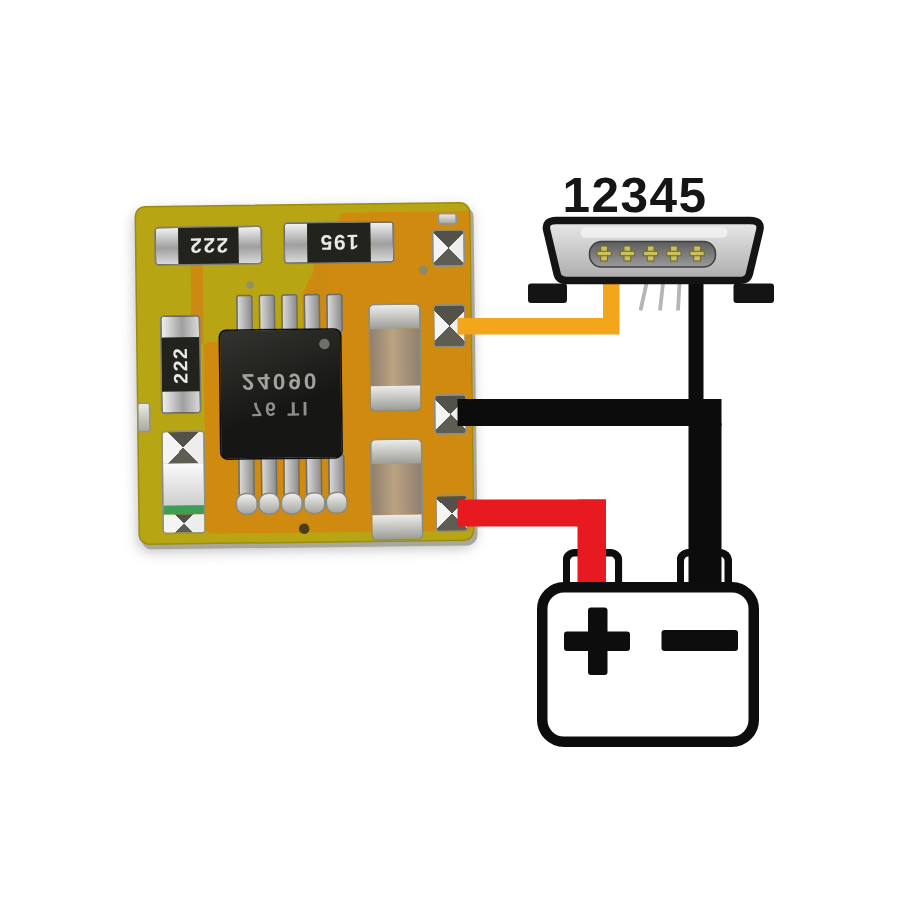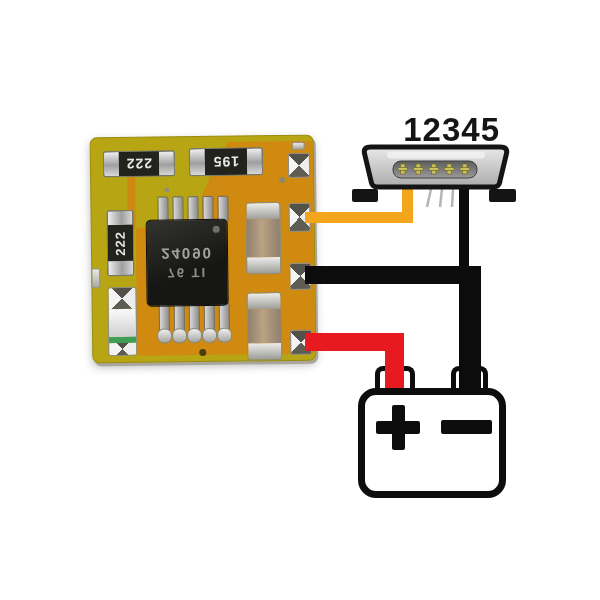--- a/index.html
+++ b/index.html
@@ -62,21 +62,21 @@
 
   
   .led{position:absolute;left:15px;top:149px;width:27px;height:67px;display:flex;flex-direction:column;
        border-radius:3px;overflow:hidden;border:1px solid #8d8d80;}
   .ledpad{height:21px;background:conic-gradient(from 45deg,#ededed 0 90deg,#5d5d54 90deg 180deg,#f4f4f4 180deg 270deg,#52524a 270deg 360deg);}
   .ledbody{flex:1;background:linear-gradient(180deg,#fafafa,#cfcfcf);}
   .ledgreen{height:6px;background:#3e9e55;}
   .ledpad2{height:12px;background:conic-gradient(from 45deg,#ededed 0 90deg,#5d5d54 90deg 180deg,#f4f4f4 180deg 270deg,#52524a 270deg 360deg);}
 
   
-  .usb-label{left:375px;top:111px;width:125px;height:36px;text-align:right;
+  .usb-label{left:375px;top:111px;width:125px;height:36px;text-align:left;
              font-size:33px;font-weight:bold;color:#151515;letter-spacing:1px;}
   .usb-wrap{left:345px;top:105px;width:180px;height:105px;}
 
   
   .post{position:absolute;background:#fff;border:5px solid #0d0d0d;border-bottom:none;
         border-radius:8px 8px 0 0;}
   .post-left{left:375px;top:366px;width:40px;height:27px;}
   .post-right{left:451px;top:366px;width:37px;height:27px;}
   .batt-body{left:358px;top:388px;width:148px;height:110px;background:#fff;
              border:7px solid #0d0d0d;border-radius:18px;}

